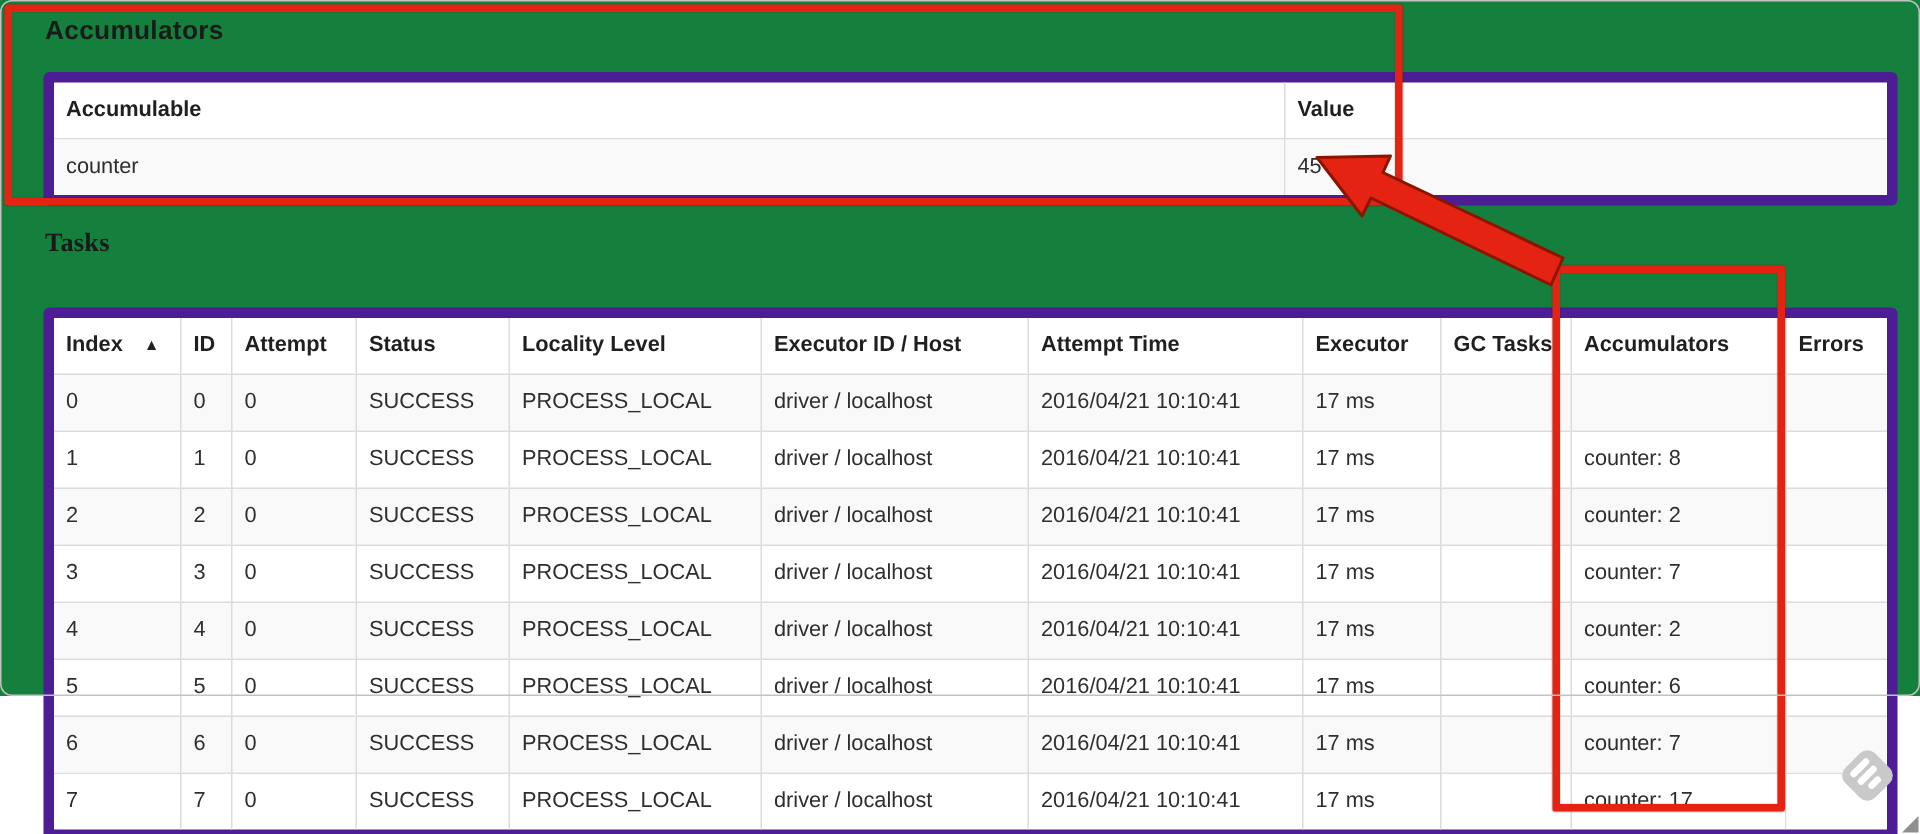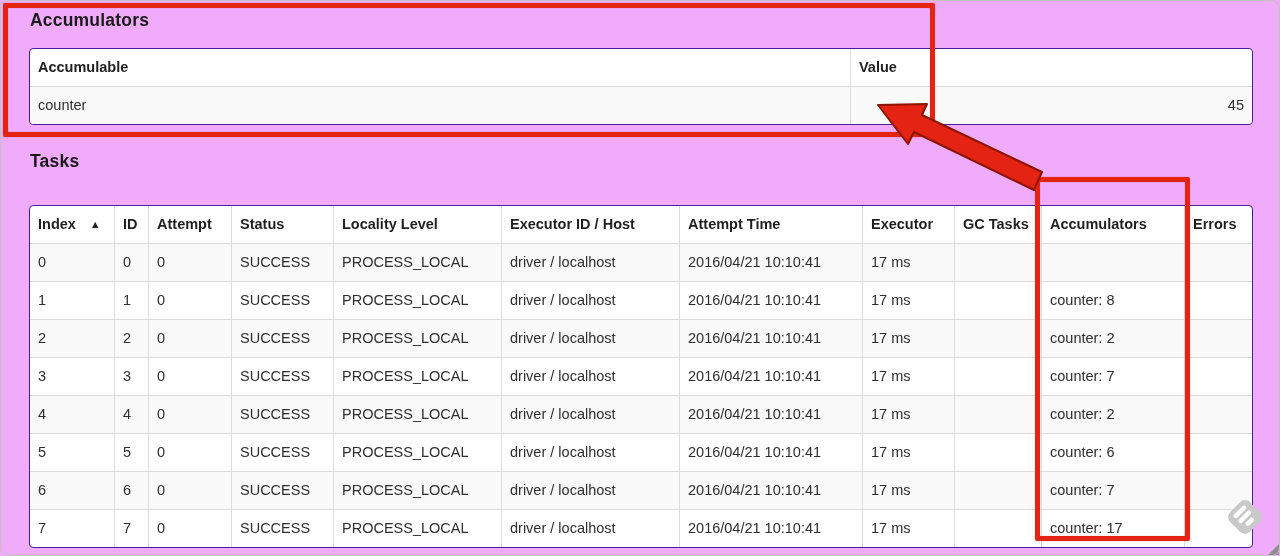--- a/index.html
+++ b/index.html
@@ -1,39 +1,39 @@
 <!DOCTYPE html>
 <html><head>
 <meta charset="utf-8">
 <style>
   * { margin:0; padding:0; box-sizing:border-box; }
   html,body { width:1280px; height:556px; background:#fff; overflow:hidden;
               font-family:"Liberation Sans", sans-serif; color:#2e2e2e; }
-  .page { position:relative; width:1280px; height:556px; background:#f0abfc; }
+  .page { position:relative; width:1280px; height:464px; background:#15803d; }
   .frame { position:absolute; inset:0; border:1px solid #c2c2c2; border-radius:8px;
            pointer-events:none; z-index:50; }
 
   .section-title { position:absolute; left:30px; font-size:17.5px; font-weight:700;
                    color:#1a1a1a; letter-spacing:.2px; }
   #acc-title  { top:10px; }
-  #tasks-title{ top:151px; }
+  #tasks-title{ top:151px;font-family:Liberation Serif, serif; }
 
   table { border-collapse:separate; border-spacing:0; position:absolute; left:29px;
           width:1222px; table-layout:fixed; background:#fff;
-          border:1px solid #4c1d95; border-radius:4px; font-size:14.5px; }
+          border:7px solid #4c1d95; border-radius:4px; font-size:14.5px; }
   #acc-table   { top:48px; }
   #tasks-table { top:205px; }
   th, td { text-align:left; padding:8px 8px; line-height:21px; white-space:nowrap;
            overflow:hidden; border-left:1px solid #dcdcdc; border-top:1px solid #dcdcdc; }
   th { font-weight:700; color:#1f1f1f; }
   th:first-child, td:first-child { border-left:none; }
   thead th { border-top:none; }
   tbody tr:nth-child(odd) td { background:#f9f9f9; }
   tbody tr:last-child td:first-child { border-bottom-left-radius:4px; }
-  tbody tr:last-child td:last-child  { border-bottom-right-radius:4px;text-align:right; }
+  tbody tr:last-child td:last-child  { border-bottom-right-radius:4px; }
   .sort { font-size:10.5px; margin-left:14px; color:#222; vertical-align:1px; }
 
   .annot-box { position:absolute; border:5px solid #e42313; border-radius:2px;
                z-index:30; pointer-events:none;
                box-shadow:0 0 1px rgba(110,16,0,.6), inset 0 0 1px rgba(110,16,0,.6); }
   #annot-box-summary { left:3px;   top:3px;   width:932px; height:134px; }
   #annot-box-column  { left:1035px; top:177px; width:155px; height:364px; }
   #overlay-svg { position:absolute; left:0; top:0; z-index:40; pointer-events:none; }
   #watermark { position:absolute; left:1220px; top:492px; z-index:20; pointer-events:none; }
 </style>

